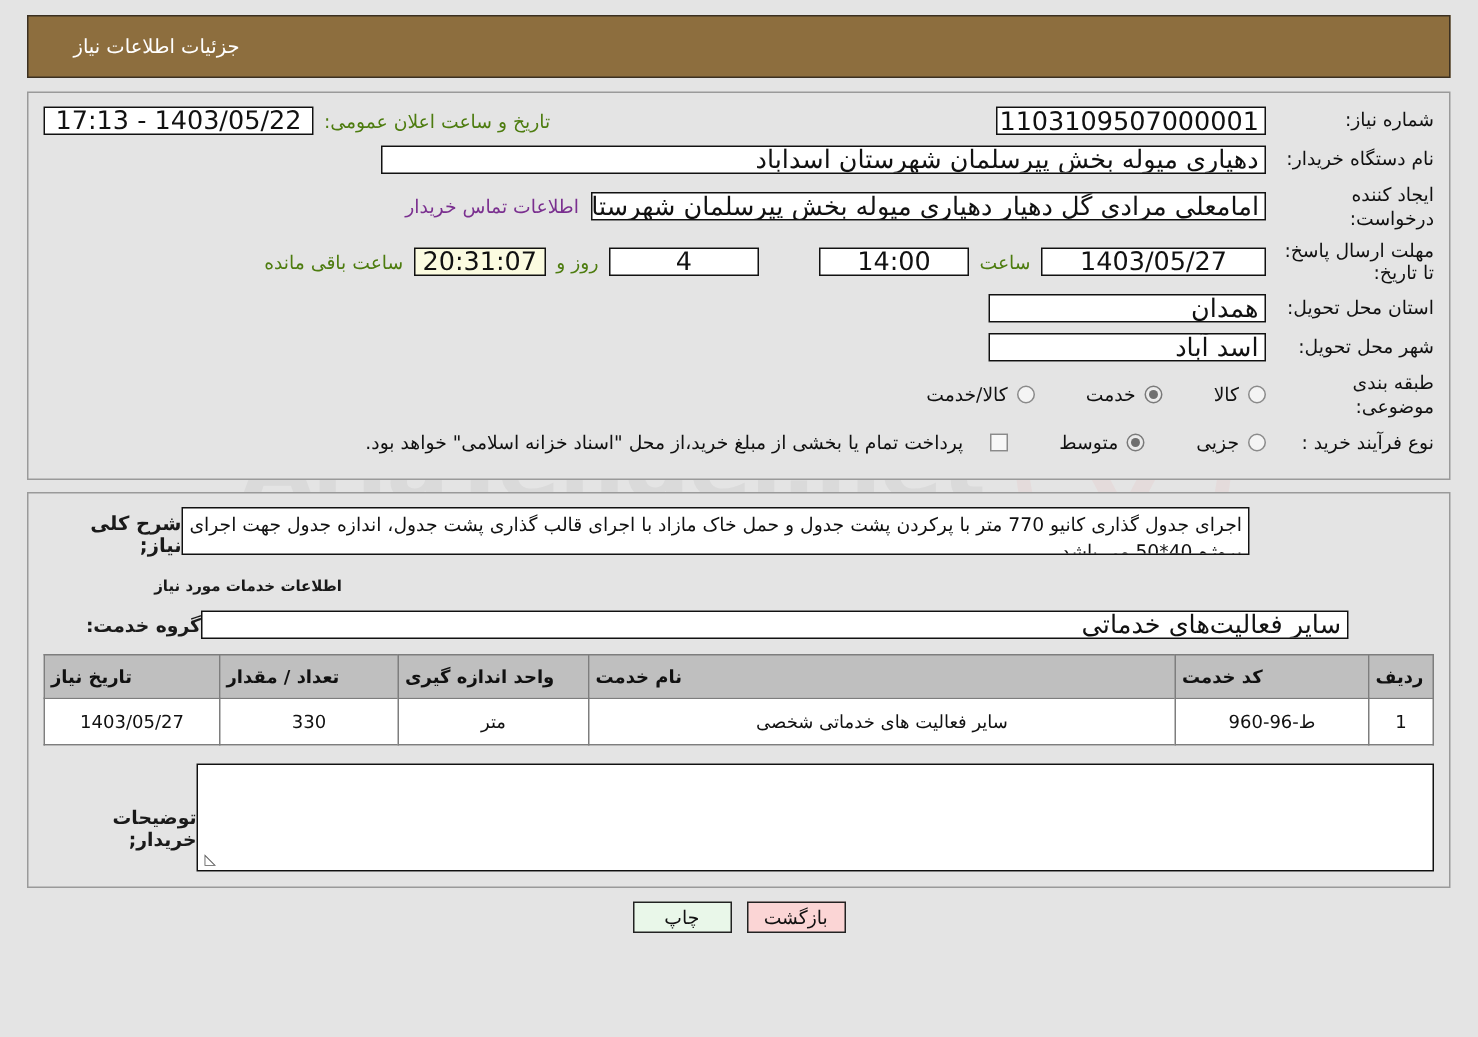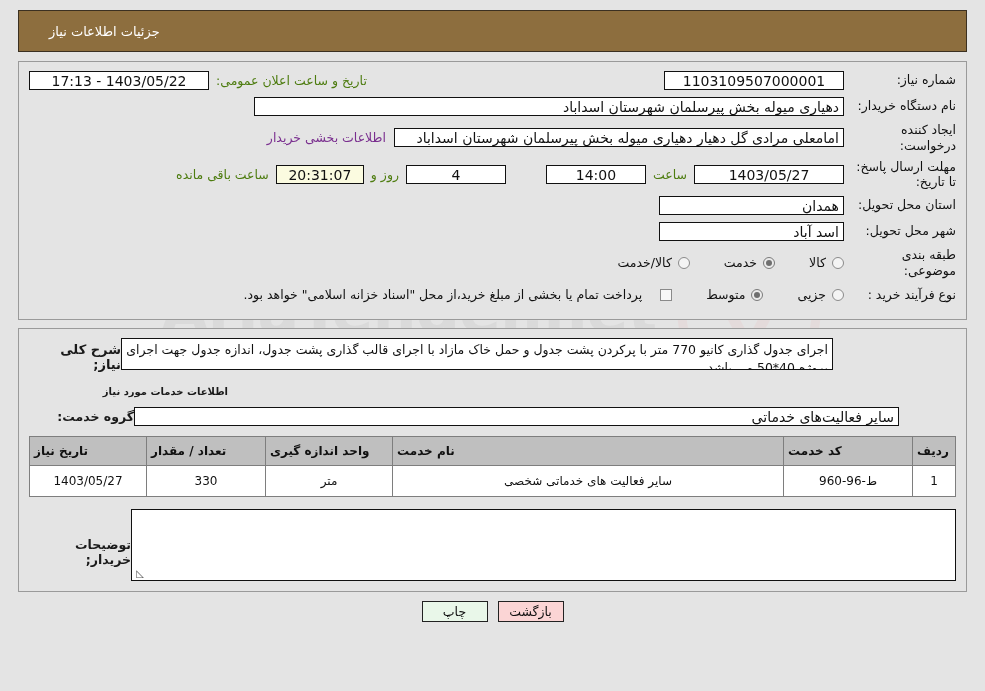--- a/index.html
+++ b/index.html
@@ -97,21 +97,21 @@
     padding-left: 8px;
     box-sizing: border-box;
   }
   .flabel.two-line { line-height: 1.2; }
 
   .inp {
     border: 1px solid #111;
     background: #ffffff;
     height: 19px;
     line-height: 19px;
-    font-size: 14px;
+    font-size: 17px;
     padding: 0 4px;
     box-sizing: border-box;
     color: #111;
     text-align: right;
     font-family: "DejaVu Sans", "Liberation Sans", sans-serif;
     white-space: nowrap;
     overflow: hidden;
   }
   .inp.num { text-align: center; }
   .inp.cream { background: #fbfbe0; }
@@ -354,21 +354,21 @@
       </div>
 
       <div class="frow">
         <div class="flabel">نام دستگاه خریدار:</div>
         <div class="inp w-wide">دهیاری میوله بخش پیرسلمان شهرستان اسداباد</div>
       </div>
 
       <div class="frow">
         <div class="flabel">ایجاد کننده درخواست:</div>
         <div class="inp w-creator">امامعلی مرادی گل دهیار دهیاری میوله بخش پیرسلمان شهرستان اسداباد</div>
-        <span class="link">اطلاعات بخشی خریدار</span>
+        <span class="link">اطلاعات تماس خریدار</span>
       </div>
 
       <div class="frow">
         <div class="flabel two-line">مهلت ارسال پاسخ: تا تاریخ:</div>
         <div class="inp num w-date">1403/05/27</div>
         <span class="mini-label">ساعت</span>
         <div class="inp num w-time">14:00</div>
         <span style="width:40px"></span>
         <div class="inp num w-days">4</div>
         <span class="mini-label">روز و</span>

